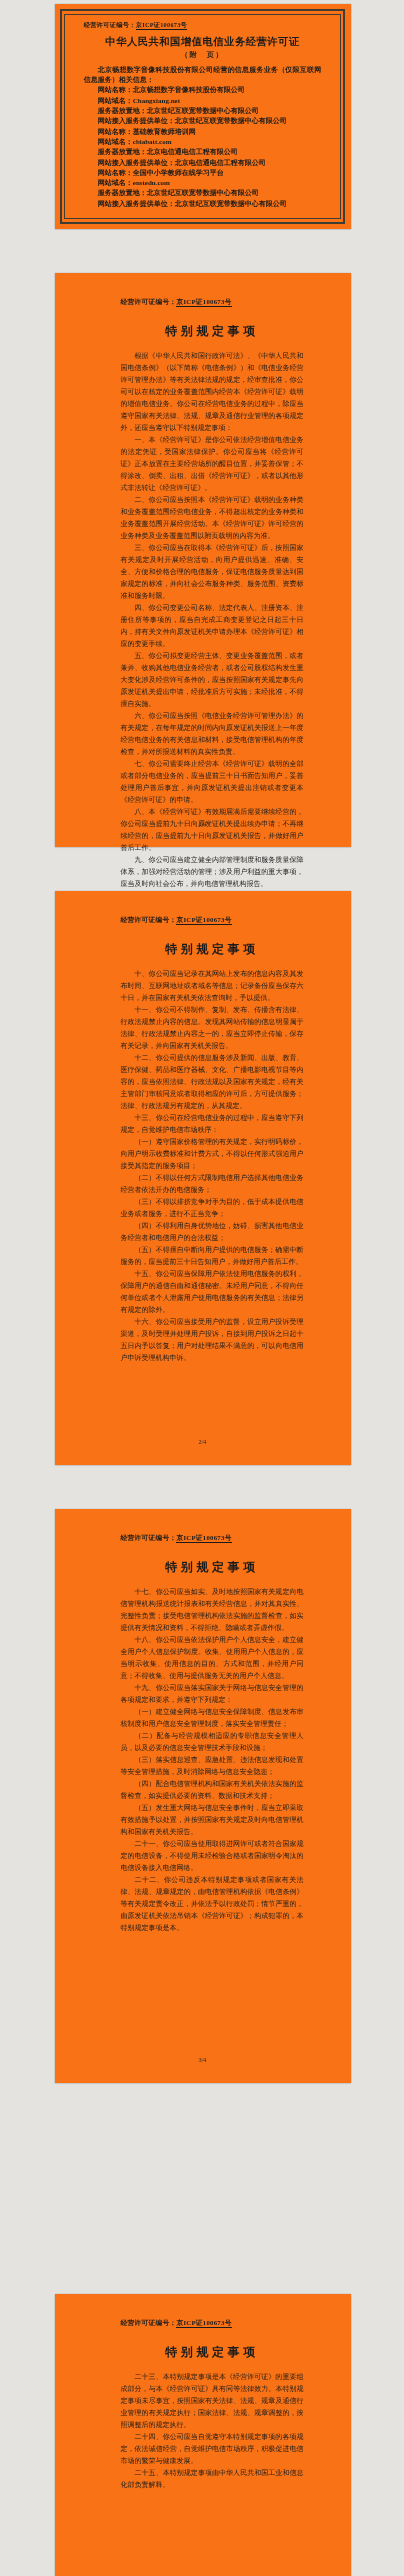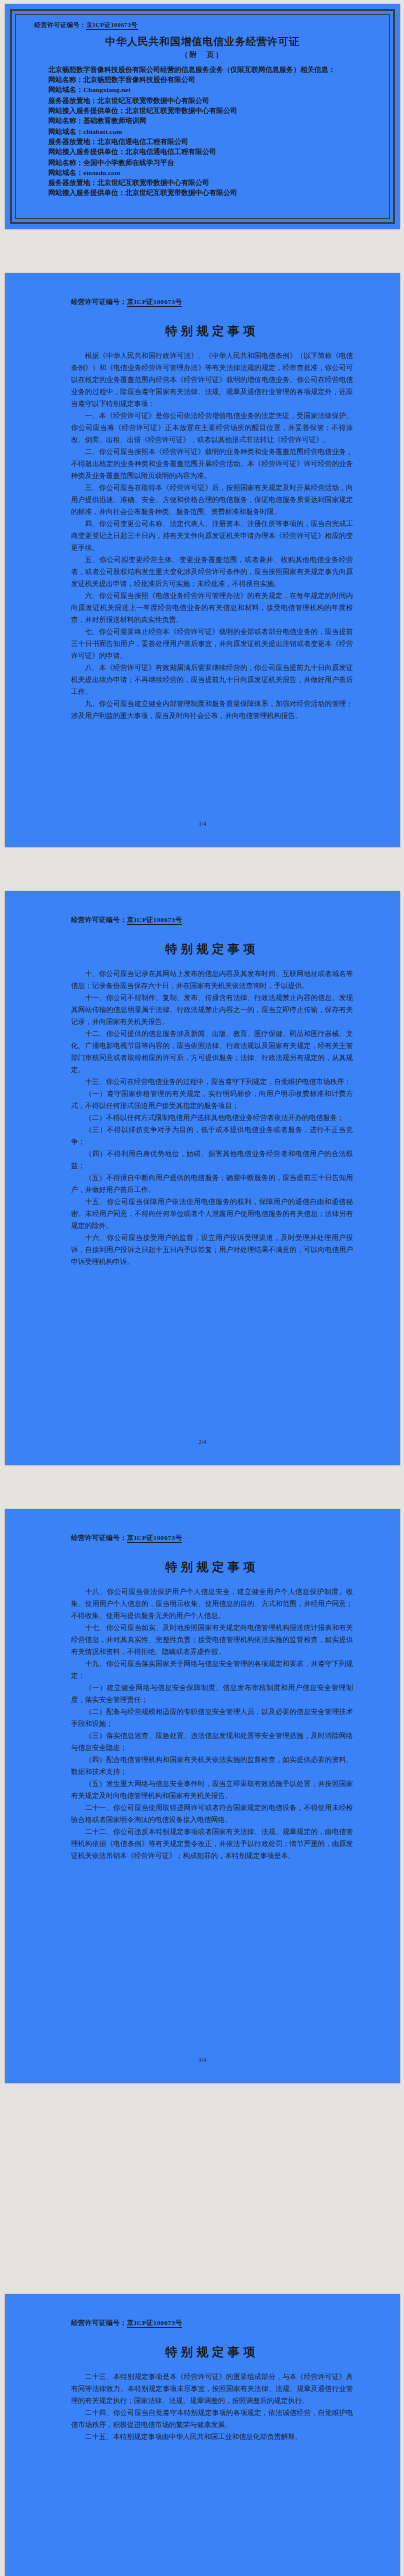--- a/index.html
+++ b/index.html
@@ -8,23 +8,23 @@
     background: #e4e3e0;
   }
   body {
     width: 405px;
     padding-bottom: 5.2px;
     font-family: "Liberation Serif", "DejaVu Serif", serif;
     color: #1b1b1b;
     -webkit-font-smoothing: antialiased;
   }
   .page {
-    width: 395px;
+    width: 296px;
     margin: 0 auto;
-    background: #3b82f6;
+    background: #f97316;
     box-shadow: 0 0 1px rgba(0,0,0,0.35), 0 0.5px 1.5px rgba(0,0,0,0.18);
     position: relative;
     box-sizing: border-box;
   }
   
   .page--cert { height: 225px; margin-top: 4.1px; }
   .cert-frame {
     position: absolute; inset: 5.2px;
     border: 2.1px solid #3d3d34;
   }
@@ -161,22 +161,22 @@
     </div>
   <div class="page-num">2/4</div>
 </div>
 
 <div class="page page--prov mt-a">
   <div class="prov-header">
     <span>经营许可证编号：</span><span class="u">京ICP证100673号</span>
   </div>
   <div class="prov-title">特别规定事项</div>
   <div class="prov-body">
+      <p>十七、你公司应当如实、及时地按照国家有关规定向电信管理机构报送统计报表和有关经营信息，并对其真实性、完整性负责；接受电信管理机构依法实施的监督检查，如实提供有关情况和资料，不得拒绝、隐瞒或者弄虚作假。</p>
       <p>十八、你公司应当依法保护用户个人信息安全，建立健全用户个人信息保护制度。收集、使用用户个人信息的，应当明示收集、使用信息的目的、方式和范围，并经用户同意；不得收集、使用与提供服务无关的用户个人信息。</p>
-      <p>十七、你公司应当如实、及时地按照国家有关规定向电信管理机构报送统计报表和有关经营信息，并对其真实性、完整性负责；接受电信管理机构依法实施的监督检查，如实提供有关情况和资料，不得拒绝、隐瞒或者弄虚作假。</p>
       <p>十九、你公司应当落实国家关于网络与信息安全管理的各项规定和要求，并遵守下列规定：</p>
       <p>（一）建立健全网络与信息安全保障制度、信息发布审核制度和用户信息安全管理制度，落实安全管理责任；</p>
       <p>（二）配备与经营规模相适应的专职信息安全管理人员，以及必要的信息安全管理技术手段和设施；</p>
       <p>（三）落实信息巡查、应急处置、违法信息发现和处置等安全管理措施，及时消除网络与信息安全隐患；</p>
       <p>（四）配合电信管理机构和国家有关机关依法实施的监督检查，如实提供必要的资料、数据和技术支持；</p>
       <p>（五）发生重大网络与信息安全事件时，应当立即采取有效措施予以处置，并按照国家有关规定及时向电信管理机构和国家有关机关报告。</p>
       <p>二十一、你公司应当使用取得进网许可或者符合国家规定的电信设备，不得使用未经检验合格或者国家明令淘汰的电信设备接入电信网络。</p>
       <p>二十二、你公司违反本特别规定事项或者国家有关法律、法规、规章规定的，由电信管理机构依据《电信条例》等有关规定责令改正，并依法予以行政处罚；情节严重的，由原发证机关依法吊销本《经营许可证》；构成犯罪的，本特别规定事项是本。</p>
     </div>
   <div class="page-num">3/4</div>

